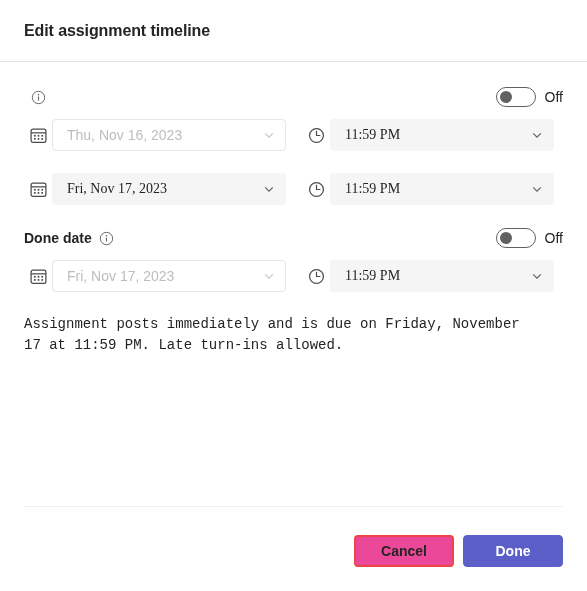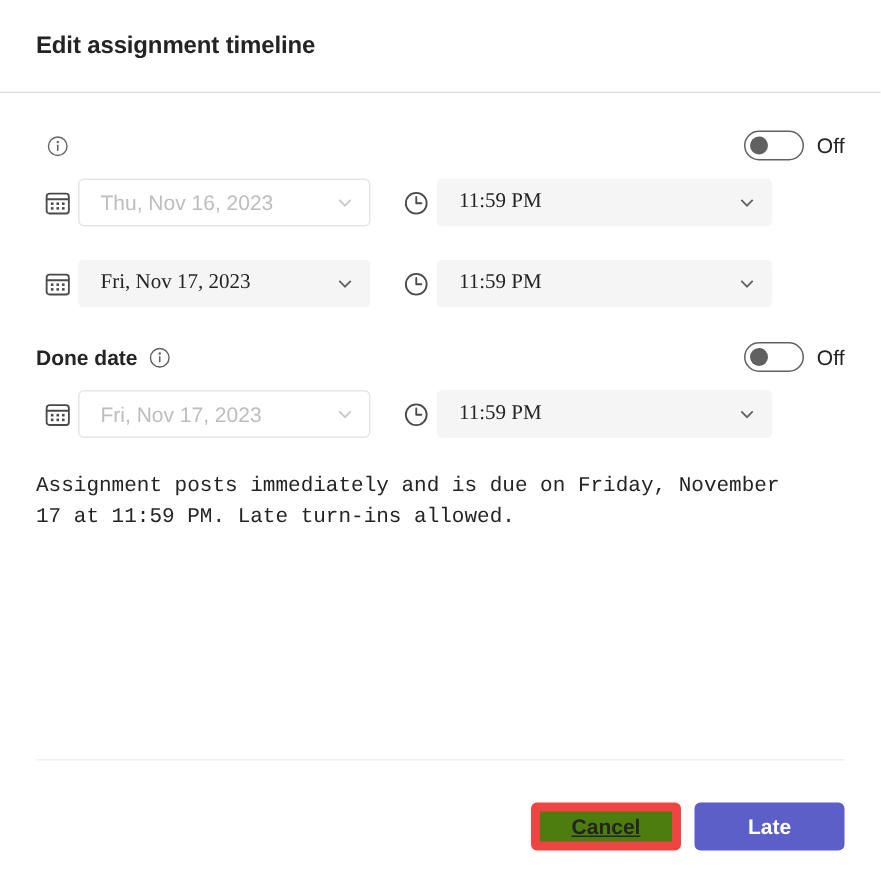--- a/index.html
+++ b/index.html
@@ -146,21 +146,21 @@
   .picker.enabled .picker-text { color: #242424; }
   .picker.disabled .picker-text { color: #bdbdbd; }
   .chev {
     flex: 0 0 auto;
     display: flex;
     align-items: center;
     margin-left: 8px;
   }
   .picker.disabled .chev svg { stroke: #c8c8c8; }
 
-  .date-picker { width: 195px; gap: 14px; }
+  .date-picker { width: 234px; gap: 14px; }
   .gap-mid { width: 16px; flex: 0 0 16px; }
   .time-picker { width: 224px; }
 
   
   .summary {
     font-size: 14px;
     line-height: 21px;
     color: #242424;
     max-width: 520px;
     font-family: Liberation Mono, monospace;
@@ -190,24 +190,23 @@
     font-weight: bold;
     display: inline-flex;
     align-items: center;
     justify-content: center;
     box-sizing: border-box;
     padding: 0 14px;
     cursor: pointer;
     font-family: "Liberation Sans", sans-serif;
   }
   .btn-secondary {
-    background: #4d7c0f;
-    border: 6px solid #ef4444;
-    color: #242424;
-    text-decoration: underline;
+    background: #ec4899;
+    border: 2px solid #ef4444;
+    color: #242424;
   }
   .btn-primary {
     background: #5b5fc7;
     border: 1px solid #5b5fc7;
     color: #ffffff;
   }
 </style>
 </head>
 <body>
 
@@ -373,17 +372,17 @@
     </div>
 
     <div class="summary">Assignment posts immediately and is due on Friday, November 17 at 11:59 PM. Late turn-ins allowed.</div>
 
   </div>
 
   <div class="dialog-footer">
     <div class="footer-divider"></div>
     <div class="footer-buttons">
       <button class="btn btn-secondary">Cancel</button>
-      <button class="btn btn-primary">Late</button>
+      <button class="btn btn-primary">Done</button>
     </div>
   </div>
 
 </div>
 
 </body></html>

